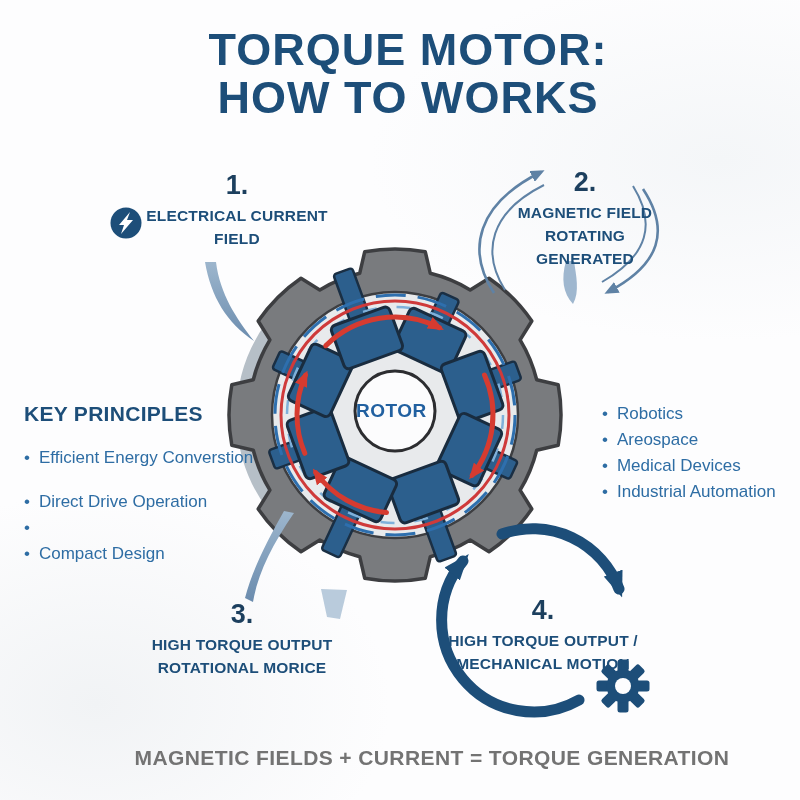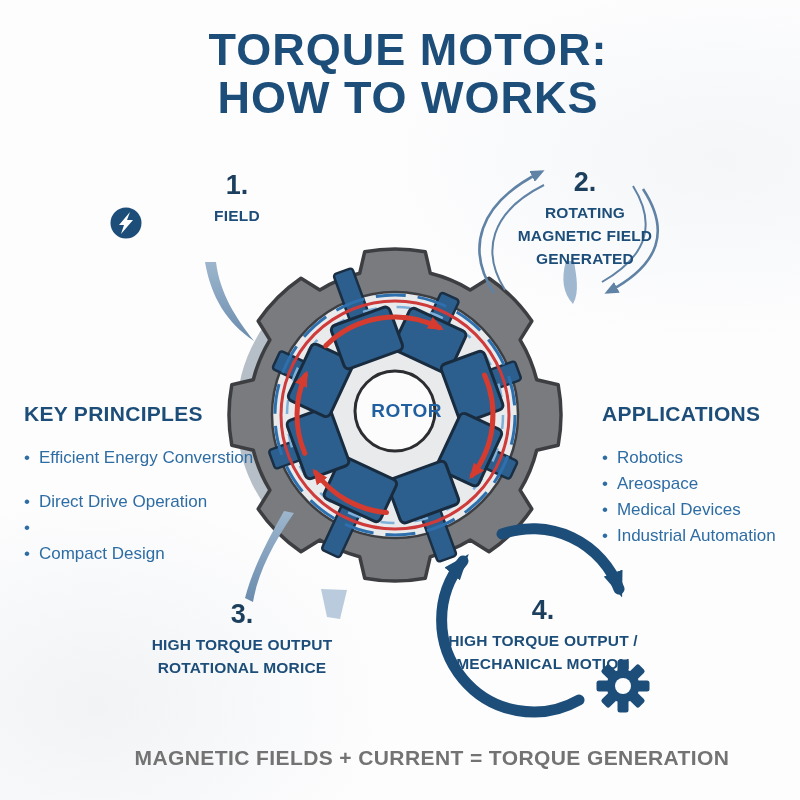--- a/index.html
+++ b/index.html
@@ -20,21 +20,21 @@
   }
   .step{position:absolute;text-align:center;z-index:5;}
   .step .num{font-size:27px;font-weight:bold;color:#1c3f5e;margin-bottom:3px;}
   .step .ln{font-size:15.5px;font-weight:bold;line-height:23px;letter-spacing:.2px;color:#1d4e79;}
   .side{position:absolute;z-index:5;}
   .side-head{font-size:21px;font-weight:bold;color:#1d4e79;letter-spacing:.3px;margin-bottom:20px;}
   .bullet-row{display:flex;gap:9px;font-size:17px;color:#2e6da4;line-height:23px;margin-bottom:3px;}
   .bullet-row .dot{font-size:17px;}
   .kp .bullet-row.first{margin-bottom:21px;}
   .rotor-label{
-    top:400px;left:356px;width:86px;text-align:right;z-index:6;
+    top:400px;left:356px;width:86px;text-align:left;z-index:6;
     font-size:19px;font-weight:bold;letter-spacing:.5px;color:#2160a0;
   }
   .footer{
     top:746px;left:0;width:800px;text-align:center;
     font-size:21px;font-weight:bold;letter-spacing:.4px;color:#737373;z-index:5;padding-left:32px;
   }
   svg{position:absolute;}
   #overlay-svg{left:0;top:0;z-index:3;pointer-events:none;}
   #motor-svg{left:213px;top:233px;z-index:2;}
   .bolt-wrap{position:absolute;left:-3px;top:36px;width:34px;height:34px;}
@@ -42,33 +42,34 @@
 </head>
 <body>
 
 <div class="abs title">
   <div>TORQUE MOTOR:</div>
   <div>HOW TO WORKS</div>
 </div>
 
 <div class="step" style="left:112px;top:170px;width:250px;">
   <div class="num">1.</div>
+  <div class="ln">ELECTRICAL CURRENT</div>
   <div class="ln">FIELD</div>
   <div class="bolt-wrap">
     <svg width="34" height="34" style="position:static;">
       <circle cx="17" cy="17" r="15.5" fill="#1d4e79"></circle>
       <polygon points="21,6 10,19 15,19 12,28 24,14 18,14" fill="#ffffff"></polygon>
     </svg>
   </div>
 </div>
 
 <div class="step" style="left:493px;top:167px;width:184px;">
   <div class="num">2.</div>
+  <div class="ln">MAGNETIC FIELD</div>
   <div class="ln">ROTATING</div>
-  <div class="ln">MAGNETIC FIELD</div>
   <div class="ln">GENERATED</div>
 </div>
 
 <div class="step" style="left:138px;top:599px;width:208px;">
   <div class="num">3.</div>
   <div class="ln">HIGH TORQUE OUTPUT</div>
   <div class="ln">ROTATIONAL MORICE</div>
 </div>
 
 <div class="step" style="left:438px;top:595px;width:210px;">
@@ -90,21 +91,20 @@
   <div class="bullet-row">
     <span class="dot">•</span>
   </div>
   <div class="bullet-row">
     <span class="dot">•</span>
     <span>Compact Design</span>
   </div>
 </div>
 
 <div class="side" style="left:602px;top:402px;width:196px;">
-  <div class="side-head">APPLICATIONS</div>
   <div class="bullet-row">
     <span class="dot">•</span>
     <span>Robotics</span>
   </div>
   <div class="bullet-row">
     <span class="dot">•</span>
     <span>Areospace</span>
   </div>
   <div class="bullet-row">
     <span class="dot">•</span>

